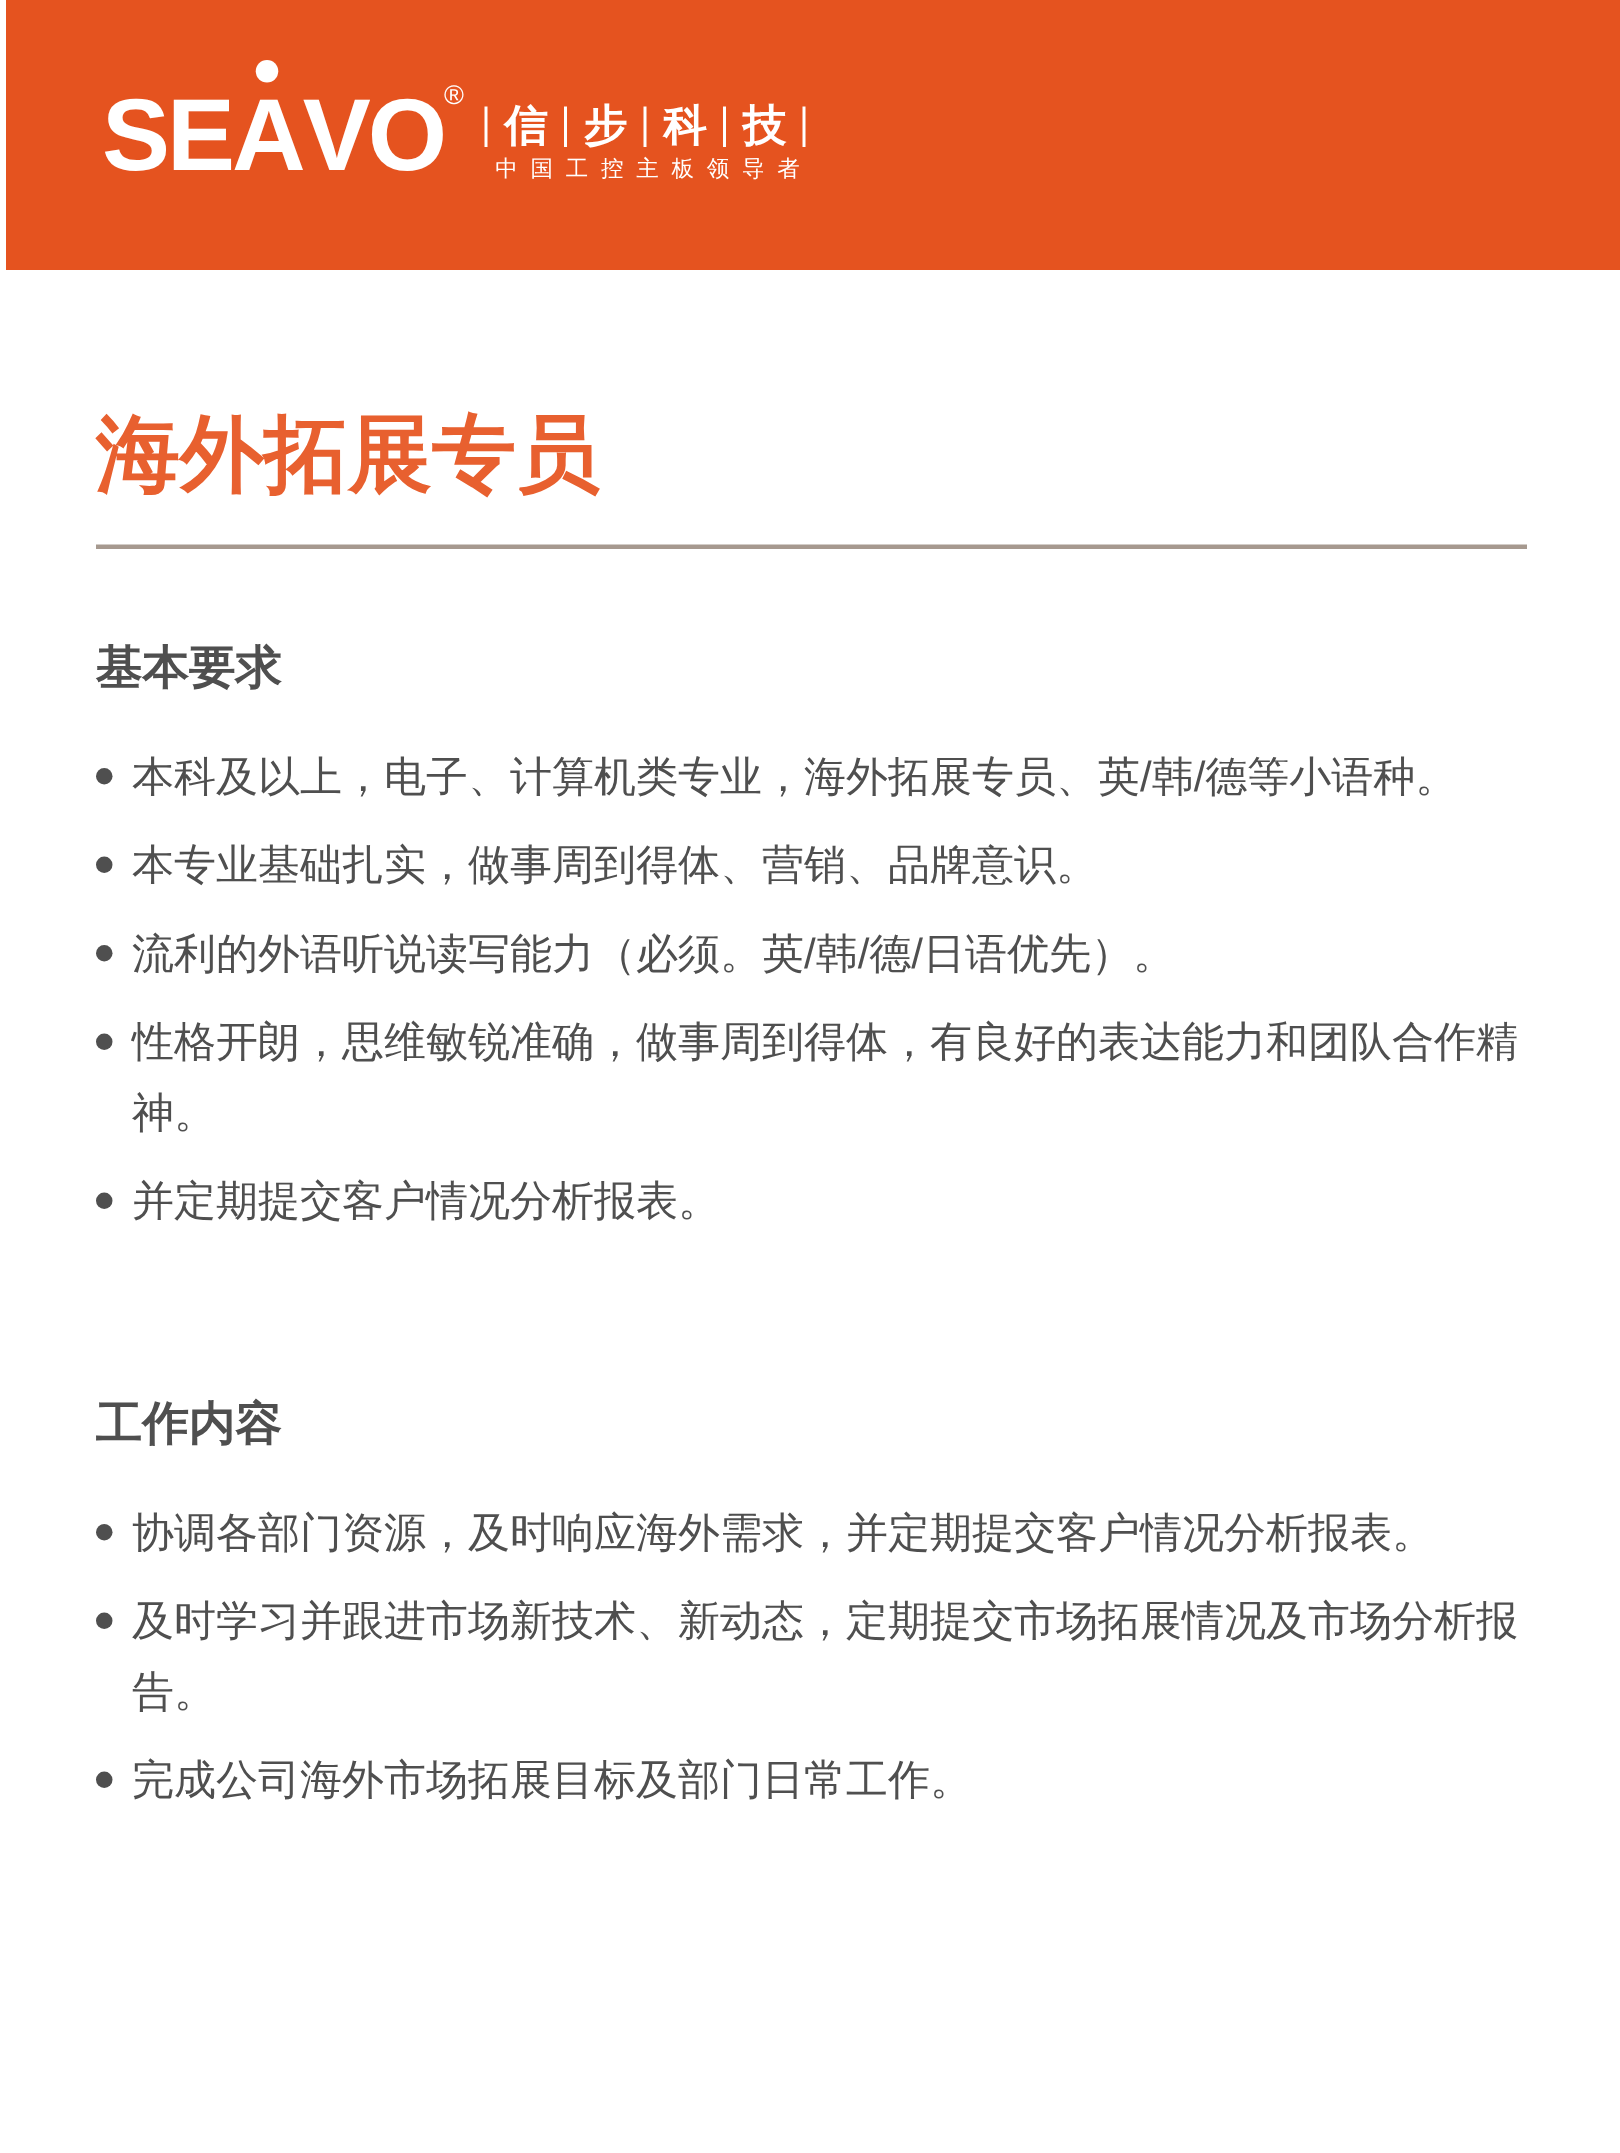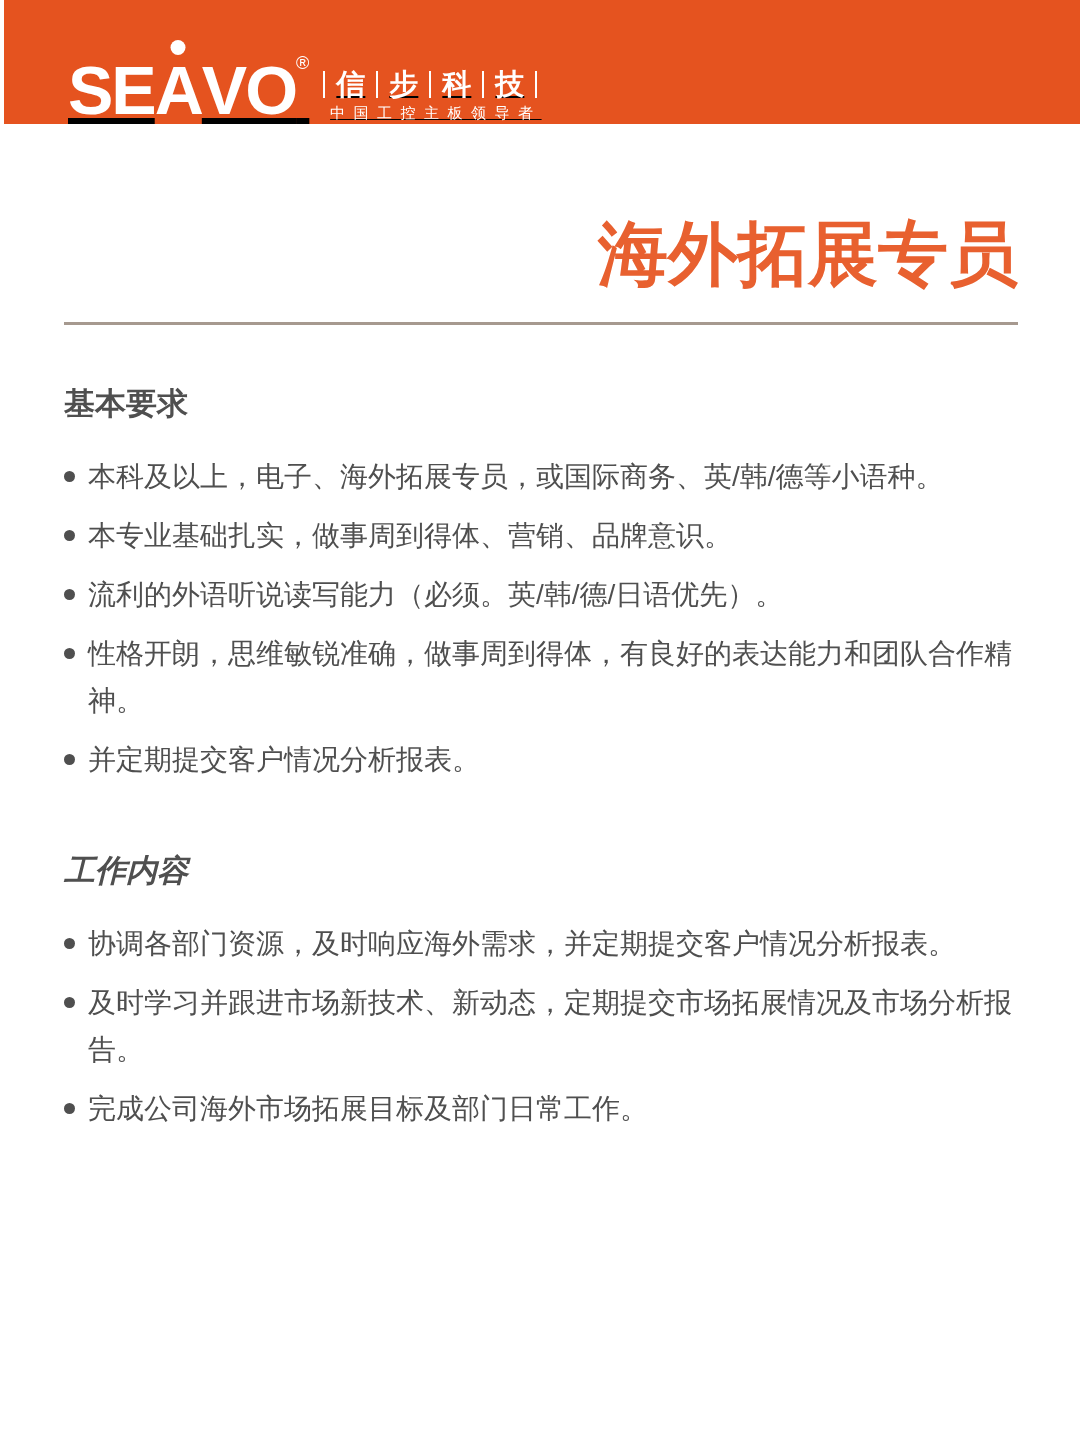--- a/index.html
+++ b/index.html
@@ -13,25 +13,24 @@
     width: 1080px;
     height: 1435px;
     background: #ffffff;
     overflow: hidden;
   }
 
   
   .brand-header {
     box-sizing: border-box;
     width: 100%;
-    height: 124px;
+    height: 180px;
     background: var(--header-orange, #E5531F);
     padding: 56px 0 0 64px;
     border-left: 4px solid #ffffff;
-    text-decoration: underline;
   }
   .logo-row {
     display: flex;
     align-items: flex-end;
     gap: 14px;
   }
   .logo-en {
     position: relative;
     color: #ffffff;
     font-size: 68px;
@@ -93,42 +92,40 @@
     text-align: center;
   }
 
   
   .content {
     box-sizing: border-box;
     padding: 0 62px 0 64px;
   }
   .job-title {
     margin: 94px 0 0 0;
-    font-size: 70px;
+    font-size: 56px;
     font-weight: 800;
     line-height: 1.05;
     color: var(--title-orange, #E8602F);
-    text-align: right;
   }
   .divider {
     margin: 30px 0 0 0;
     height: 3px;
     border: 0;
     background: var(--divider-gray, #A6998F);
   }
   .section-heading {
     margin: 62px 0 32px 0;
     font-size: 31px;
     font-weight: 700;
     color: var(--body-text, #4F4F4F);
     line-height: 1.1;
   }
   .section-duties .section-heading {
-    margin-top: 71px;
-    font-style: italic;
+    margin-top: 108px;
   }
   .bullet-list {
     list-style: none;
     margin: 0;
     padding: 0;
   }
   .bullet-list li {
     display: flex;
     align-items: flex-start;
     gap: 13px;
@@ -174,21 +171,21 @@
   <main class="content">
 
     <h1 class="job-title">海外拓展专员</h1>
     <hr class="divider">
 
     <section class="section section-requirements">
       <h2 class="section-heading">基本要求</h2>
       <ul class="bullet-list">
         <li>
           <span class="dot"></span>
-          <span>本科及以上，电子、海外拓展专员，或国际商务、英/韩/德等小语种。</span>
+          <span>本科及以上，电子、计算机类专业，海外拓展专员、英/韩/德等小语种。</span>
         </li>
         <li>
           <span class="dot"></span>
           <span>本专业基础扎实，做事周到得体、营销、品牌意识。</span>
         </li>
         <li>
           <span class="dot"></span>
           <span>流利的外语听说读写能力（必须。英/韩/德/日语优先）。</span>
         </li>
         <li>

